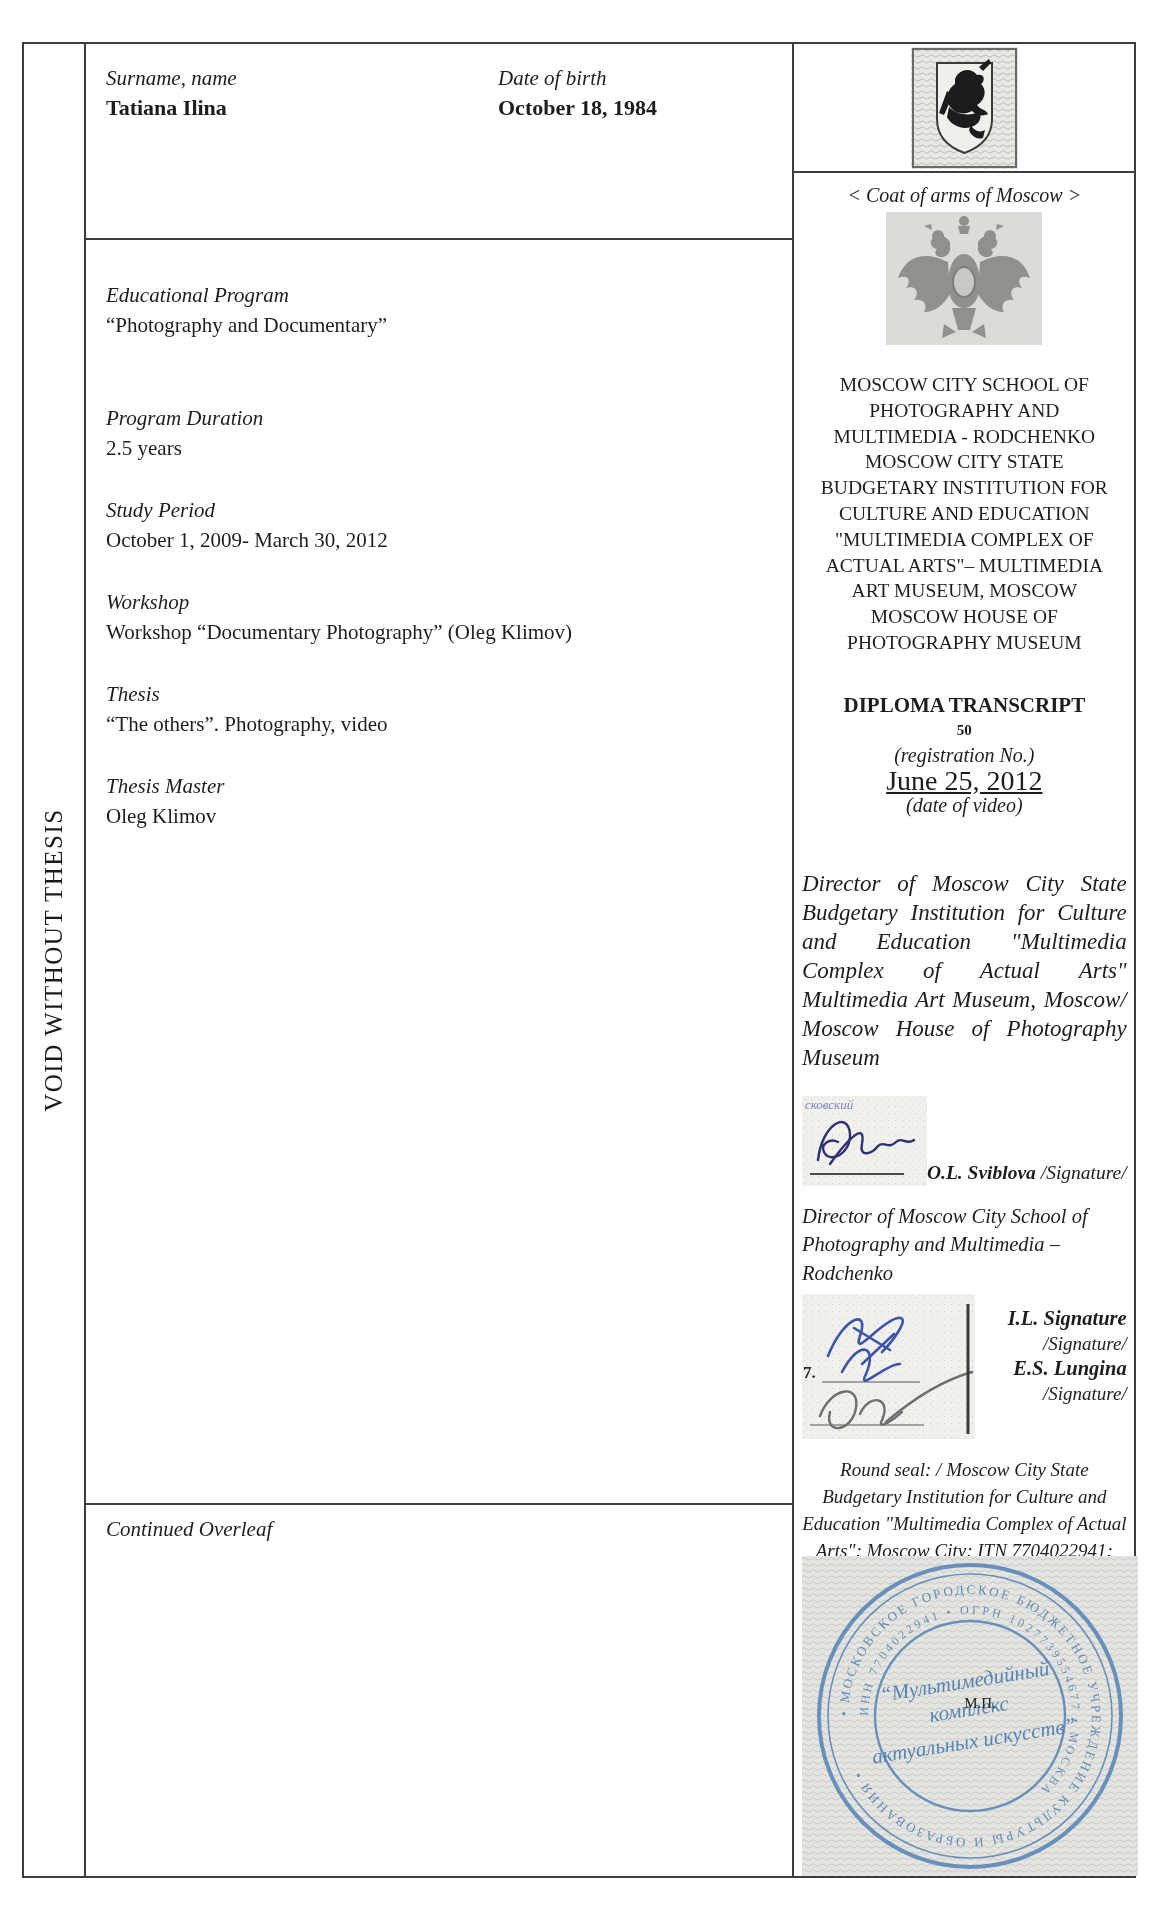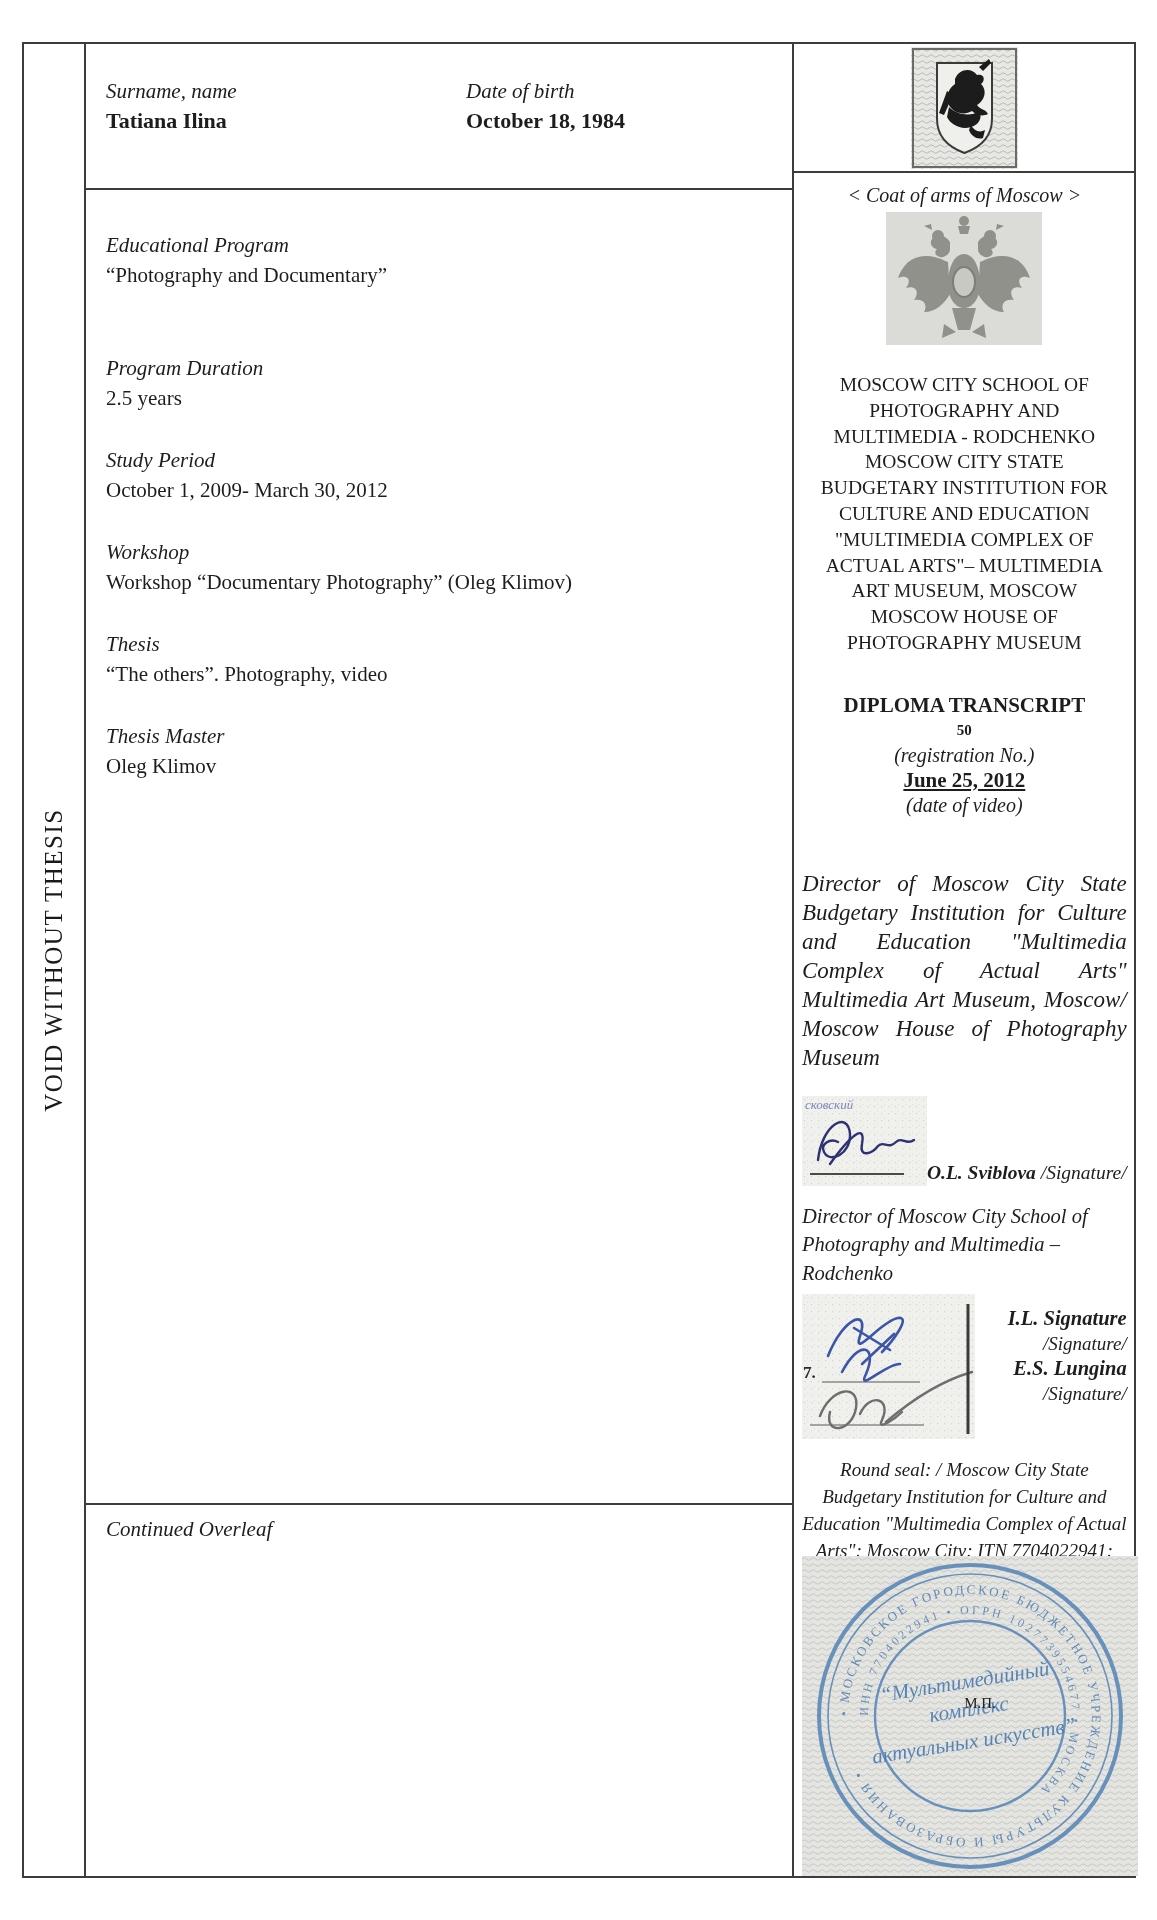--- a/index.html
+++ b/index.html
@@ -14,41 +14,41 @@
   }
   
   .col-left{width:60px;border-right:2px solid #3c3c3c;position:relative;flex:none;}
   .void-vert{
     position:absolute;left:50%;top:50%;
     writing-mode:vertical-rl;transform:translate(-50%,-50%) rotate(180deg);
     font-size:25px;letter-spacing:1.5px;white-space:nowrap;color:#1a1a1a;
   }
   
   .col-mid{width:708px;border-right:2px solid #3c3c3c;display:flex;flex-direction:column;flex:none;box-sizing:border-box;}
-  .cell-a{height:146px;border-bottom:2px solid #3c3c3c;padding:32px 20px;display:flex;box-sizing:border-box;}
+  .cell-a{height:196px;border-bottom:2px solid #3c3c3c;padding:19px 20px;display:flex;box-sizing:border-box;gap:32px;}
   .cell-a .pair-left{width:360px;}
   .lbl{font-style:italic;font-size:21px;line-height:30px;}
   .val-bold{font-weight:bold;font-size:22px;line-height:30px;}
   .cell-b{flex:1;padding:40px 20px 0;box-sizing:border-box;}
   .field{margin-bottom:32px;font-size:21px;line-height:30px;}
   .field.gap-after{margin-bottom:63px;}
   .field .f-label{font-style:italic;}
   .cell-c{height:373px;border-top:2px solid #3c3c3c;padding:12px 20px;box-sizing:border-box;}
   .continued{font-style:italic;font-size:21px;}
   
   .col-right{flex:1;display:flex;flex-direction:column;box-sizing:border-box;}
   .cell-r1{height:129px;border-bottom:2px solid #3c3c3c;display:grid;place-items:center;box-sizing:border-box;}
   .cell-r2{flex:1;position:relative;text-align:center;padding:0 8px;box-sizing:border-box;}
   .coat-caption{margin-top:11px;font-style:italic;font-size:20px;}
   .eagle-wrap{margin-top:5px;}
   .school-name{margin:27px auto 0;width:302px;font-size:19.5px;line-height:25.8px;}
   .transcript-title{margin-top:37px;font-weight:bold;font-size:21px;line-height:25px;}
   .reg-no{font-weight:bold;font-size:15px;line-height:25px;}
   .reg-label,.issue-label{font-style:italic;font-size:20px;line-height:25px;}
-  .issue-date{font-weight:bold;text-decoration:underline;font-size:21px;line-height:25px;}
+  .issue-date{font-weight:normal;text-decoration:underline;font-size:28px;line-height:25px;}
   .director1{margin-top:51px;text-align:justify;font-style:italic;font-size:23px;line-height:29px;}
   .sig1-row{margin-top:22px;display:flex;align-items:flex-end;height:92px;}
   .sig1-name-line{flex:1;text-align:right;white-space:nowrap;font-size:19.5px;padding-bottom:2px;}
   .sig-name{font-weight:bold;font-style:italic;}
   .sig-label{font-style:italic;}
   .director2{margin-top:16px;text-align:left;font-style:italic;font-size:20.5px;line-height:28.5px;padding-right:30px;}
   .sig2-row{margin-top:7px;display:flex;}
   .sig2-names{flex:1;text-align:right;margin-top:12px;line-height:25px;}
   .sig2-names .sig-name{font-size:20.5px;}
   .sig2-names .sig-label{font-size:19px;}

